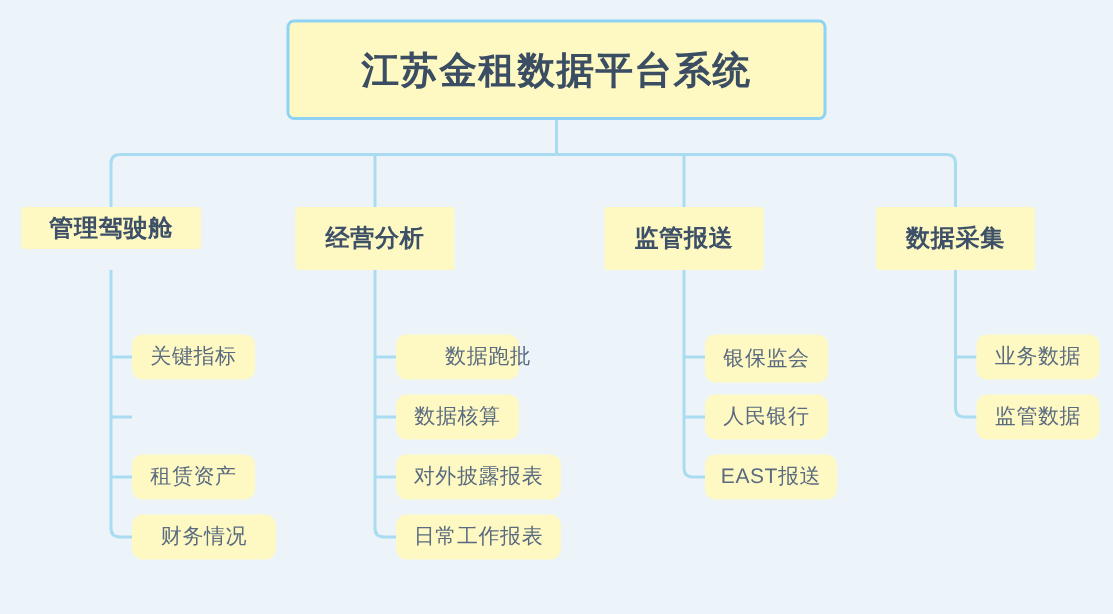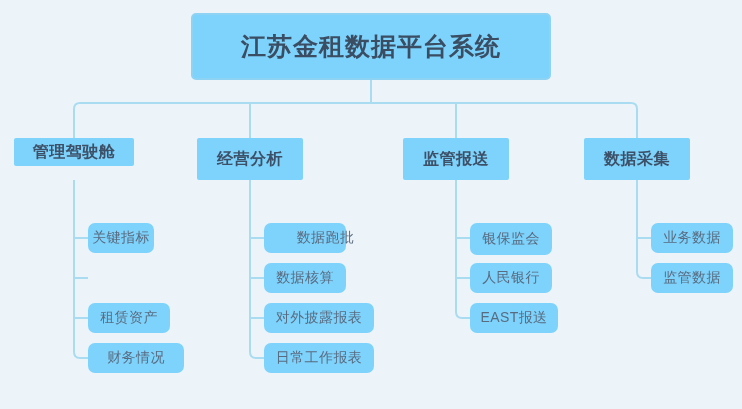--- a/index.html
+++ b/index.html
@@ -33,21 +33,21 @@
     stroke-width: 2;
     stroke-linecap: butt;
   }
   
   .node {
     position: absolute;
     box-sizing: border-box;
     display: flex;
     align-items: center;
     justify-content: center;
-    background: #7dd3fc;
+    background: #fef9c3;
     white-space: nowrap;
   }
   .root-node {
     border: 2px solid #8ed3f4;
     border-radius: 5px;
     color: #3b4d62;
     font-size: 25px;
     font-weight: bold;
     letter-spacing: 1px;
   }
@@ -108,21 +108,21 @@
   <div class="node branch-node" style="left:197px; top:138px; width:106px; height:42px;">
     <span>经营分析</span>
   </div>
   <div class="node branch-node" style="left:403px; top:138px; width:106px; height:42px;">
     <span>监管报送</span>
   </div>
   <div class="node branch-node" style="left:584px; top:138px; width:106px; height:42px;">
     <span>数据采集</span>
   </div>
 
-  <div class="node leaf-node" style="left:88px; top:223px; width:66px; height:30px;">
+  <div class="node leaf-node" style="left:88px; top:223px; width:82px; height:30px;">
     <span>关键指标</span>
   </div>
   <div class="node leaf-node" style="left:88px; top:303px; width:82px; height:30px;">
     <span>租赁资产</span>
   </div>
   <div class="node leaf-node" style="left:88px; top:343px; width:96px; height:30px;">
     <span>财务情况</span>
   </div>
 
   <div class="node leaf-node" style="left:264px; top:223px; width:82px; height:30px;padding-left:41px;">

